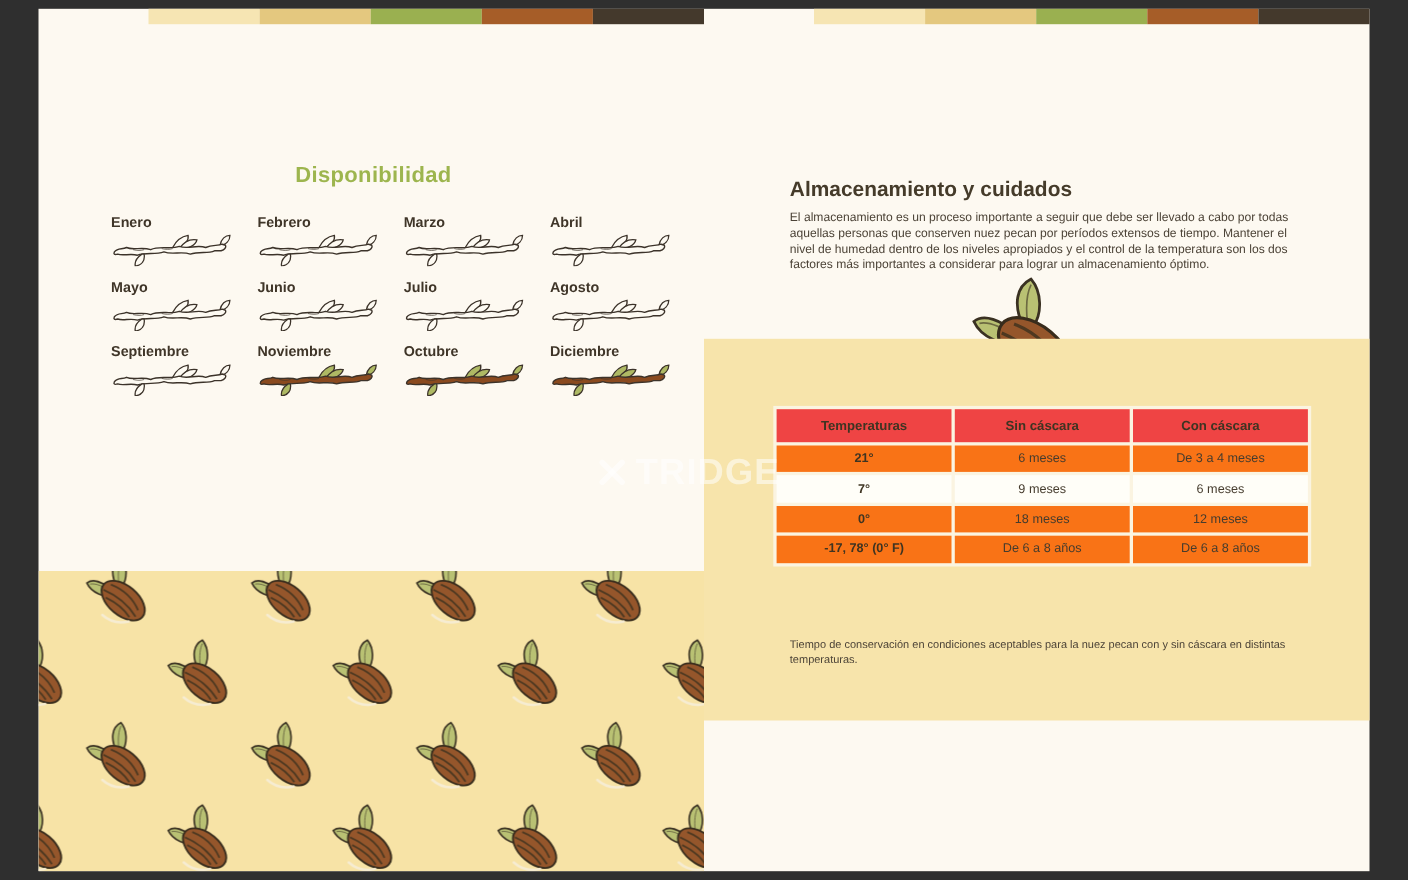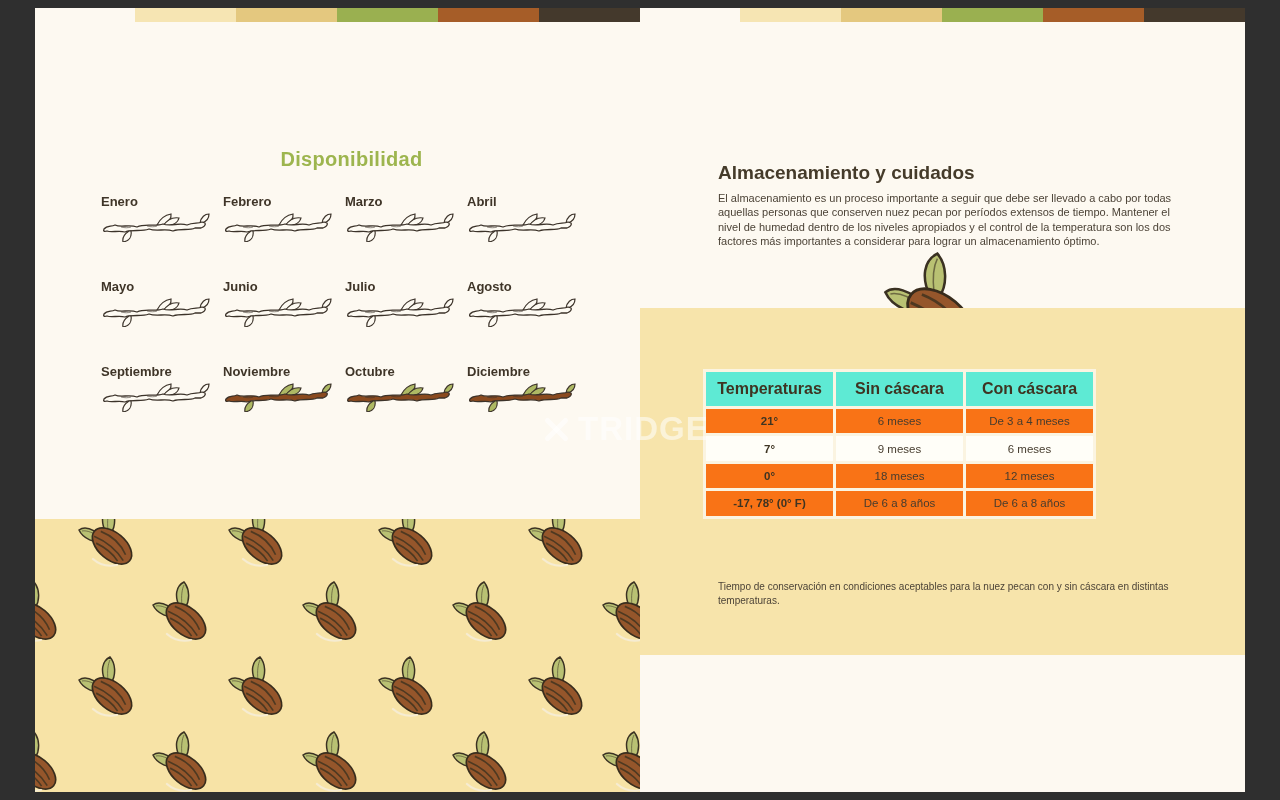--- a/index.html
+++ b/index.html
@@ -13,41 +13,41 @@
   
   .color-bar{position:absolute;top:0;right:0;display:flex;height:14px;}
   .color-bar span{width:101px;height:14px;}
   .seg-cream{background:#f6e5b3;}
   .seg-tan{background:#e4c87f;}
   .seg-green{background:#9ab050;}
   .seg-orange{background:#a65d28;}
   .seg-dark{background:#44392c;}
 
   
-  .availability-title{position:absolute;top:123px;left:14px;width:100%;text-align:center;
+  .availability-title{position:absolute;top:123px;left:2px;width:100%;text-align:center;
       font-size:20px;font-weight:bold;color:#9db54e;letter-spacing:.3px;}
   .months-grid{position:absolute;left:66px;top:186px;display:grid;
-      grid-template-columns:repeat(4,122px);row-gap:37px;}
+      grid-template-columns:repeat(4,122px);row-gap:37px;gap:11px;}
   .month-cell{--twig:#fdfaf2;--leaf:#fdfaf2;width:122px;}
   .month-cell.available{--twig:#8a4a1f;--leaf:#aeb964;}
   .month-label{font-size:13px;font-weight:bold;color:#3f3528;line-height:15px;margin-bottom:1px;}
   .branch-svg{display:block;width:110px;height:32px;}
 
   .pattern-area{position:absolute;left:0;top:511px;width:605px;height:273px;}
 
   
   .storage-title{position:absolute;left:78px;top:138px;font-size:19px;font-weight:bold;color:#453b2a;}
   .storage-intro{position:absolute;left:78px;top:172px;width:474px;font-size:11px;
       line-height:14.4px;color:#4c4337;}
   .pecan-hero{position:absolute;left:238px;top:244px;width:112px;height:104px;}
   .storage-panel{position:absolute;left:0;top:300px;width:605px;height:347px;background:#f7e4ab;}
   .storage-table{position:absolute;left:63px;top:61px;border-collapse:separate;border-spacing:3px;
       background:#fbf4e1;}
-  .storage-table th{background:#5eead4;color:#3e3422;font-size:16px;font-weight:bold;
-      width:127px;padding:8px 4px;}
+  .storage-table th{background:#ef4444;color:#3e3422;font-size:12px;font-weight:bold;
+      width:159px;padding:8px 4px;}
   .storage-table td{font-size:11.5px;color:#463c2e;text-align:center;padding:6.2px 4px;}
   .storage-table tr.odd td{background:#f97316;}
   .storage-table tr.even td{background:#fffef8;}
   .storage-table td.temp{font-weight:bold;color:#3e3422;}
   .table-caption{position:absolute;left:78px;top:262px;width:470px;font-size:10px;
       line-height:14px;color:#4c4337;}
 
   
   .watermark{position:absolute;left:543px;top:376px;display:flex;align-items:center;gap:8px;
       color:rgba(255,255,255,0.55);pointer-events:none;margin-top:34px;}

